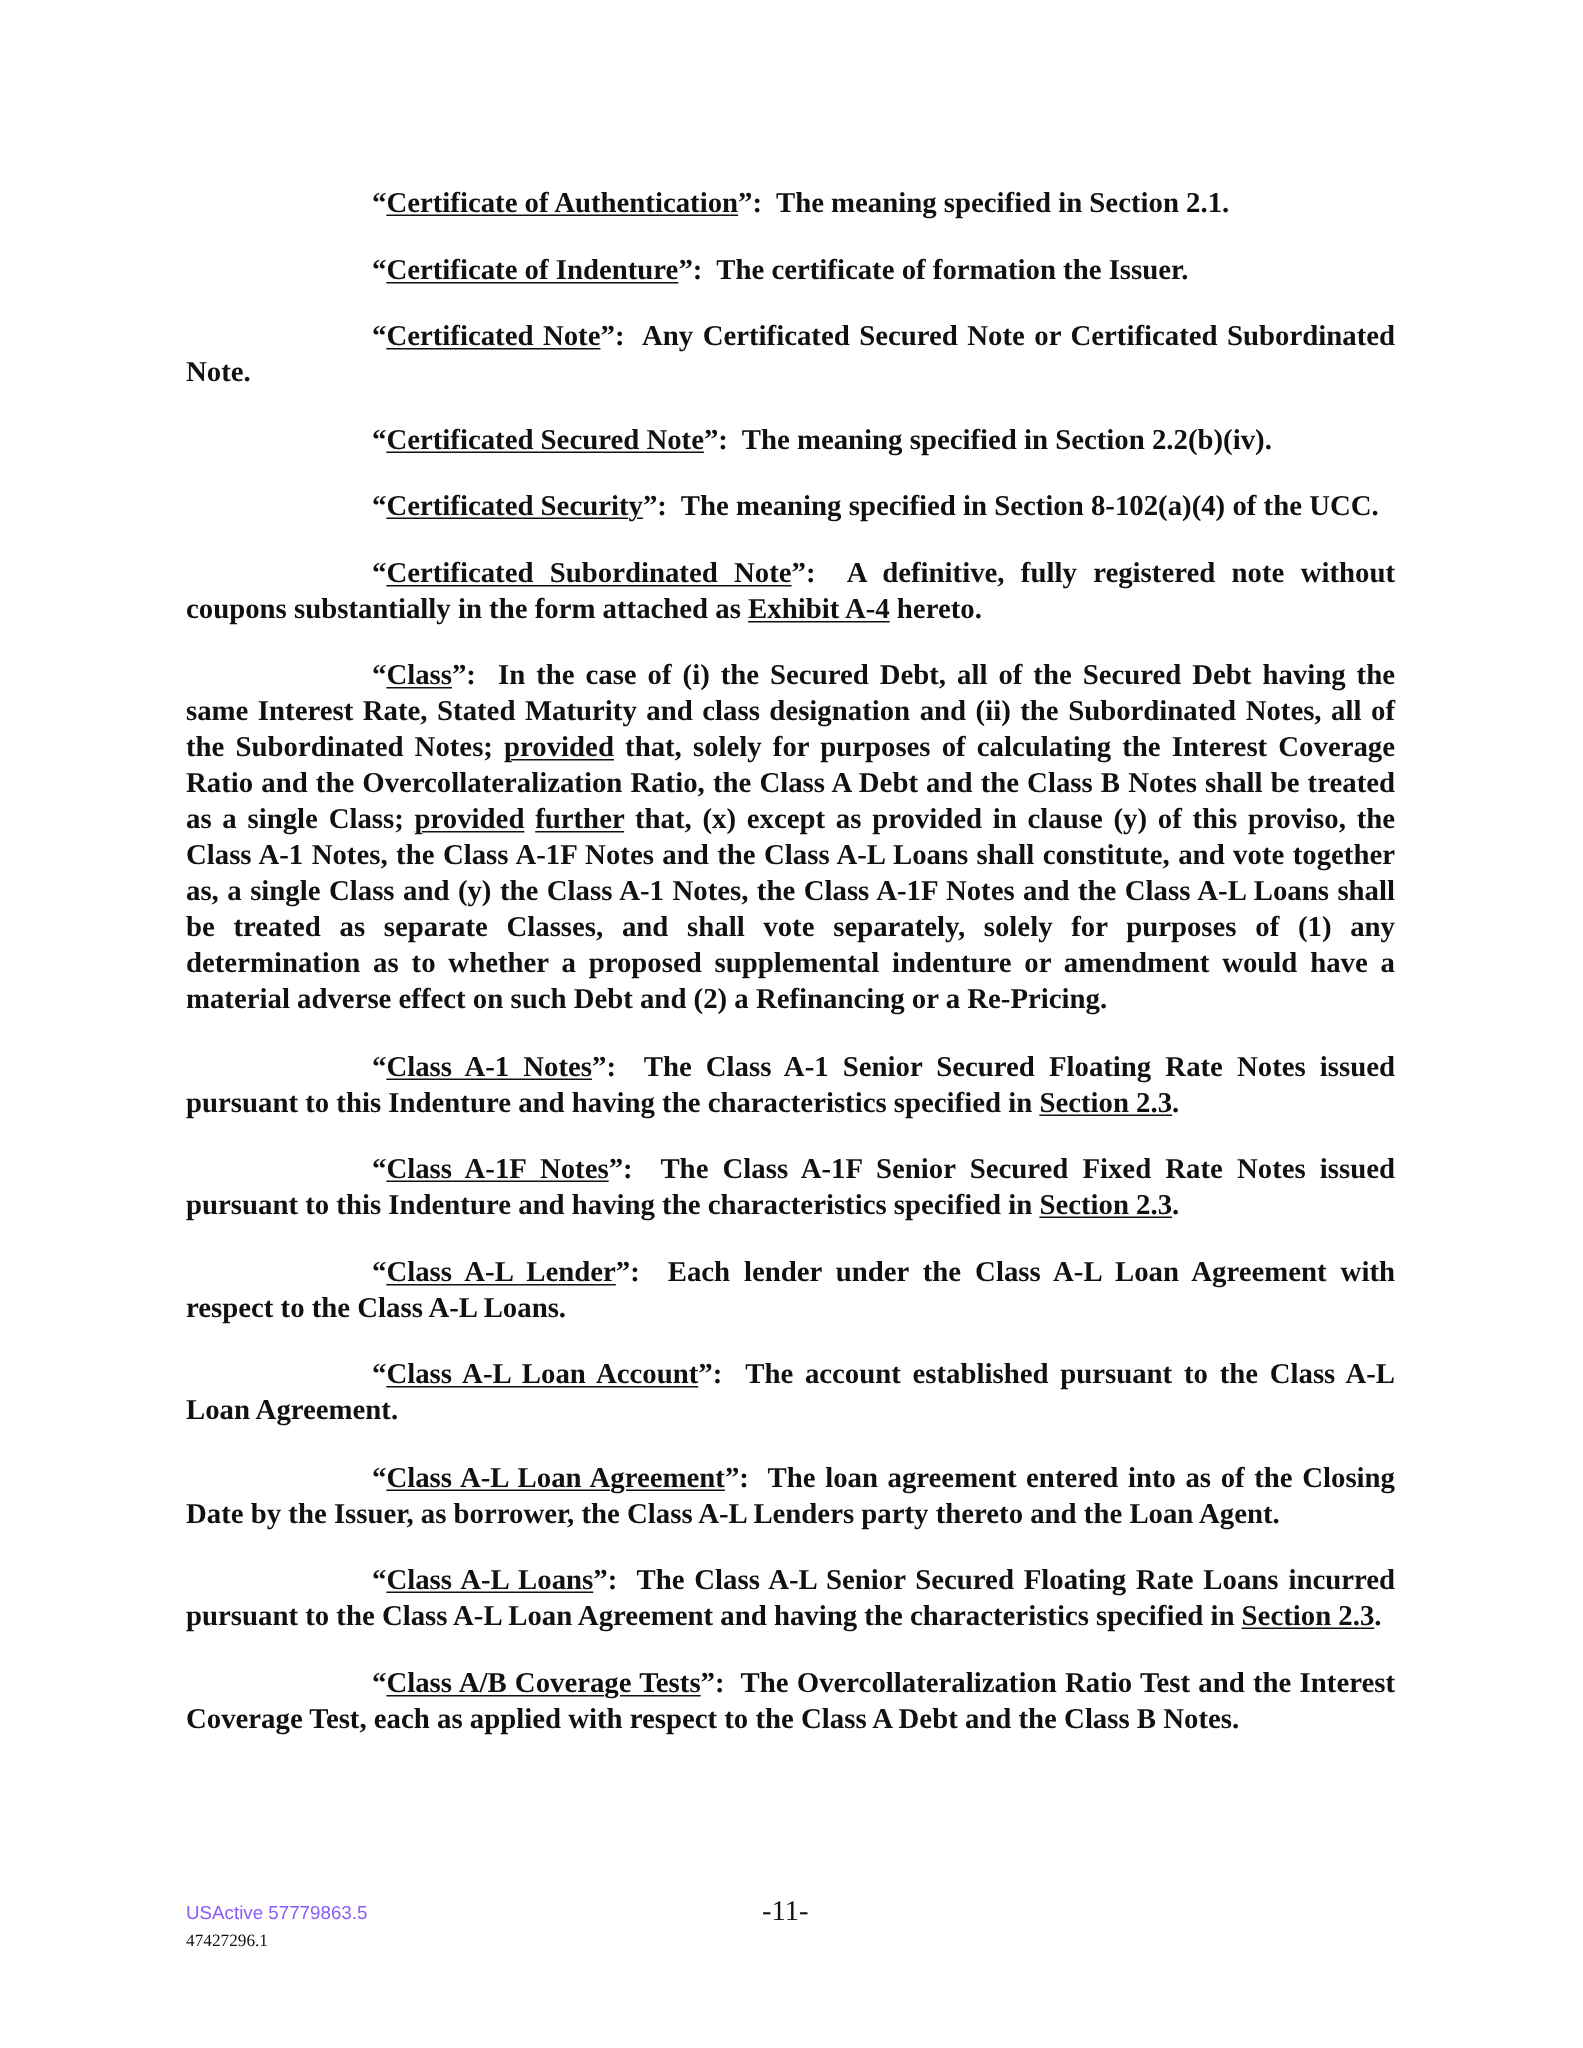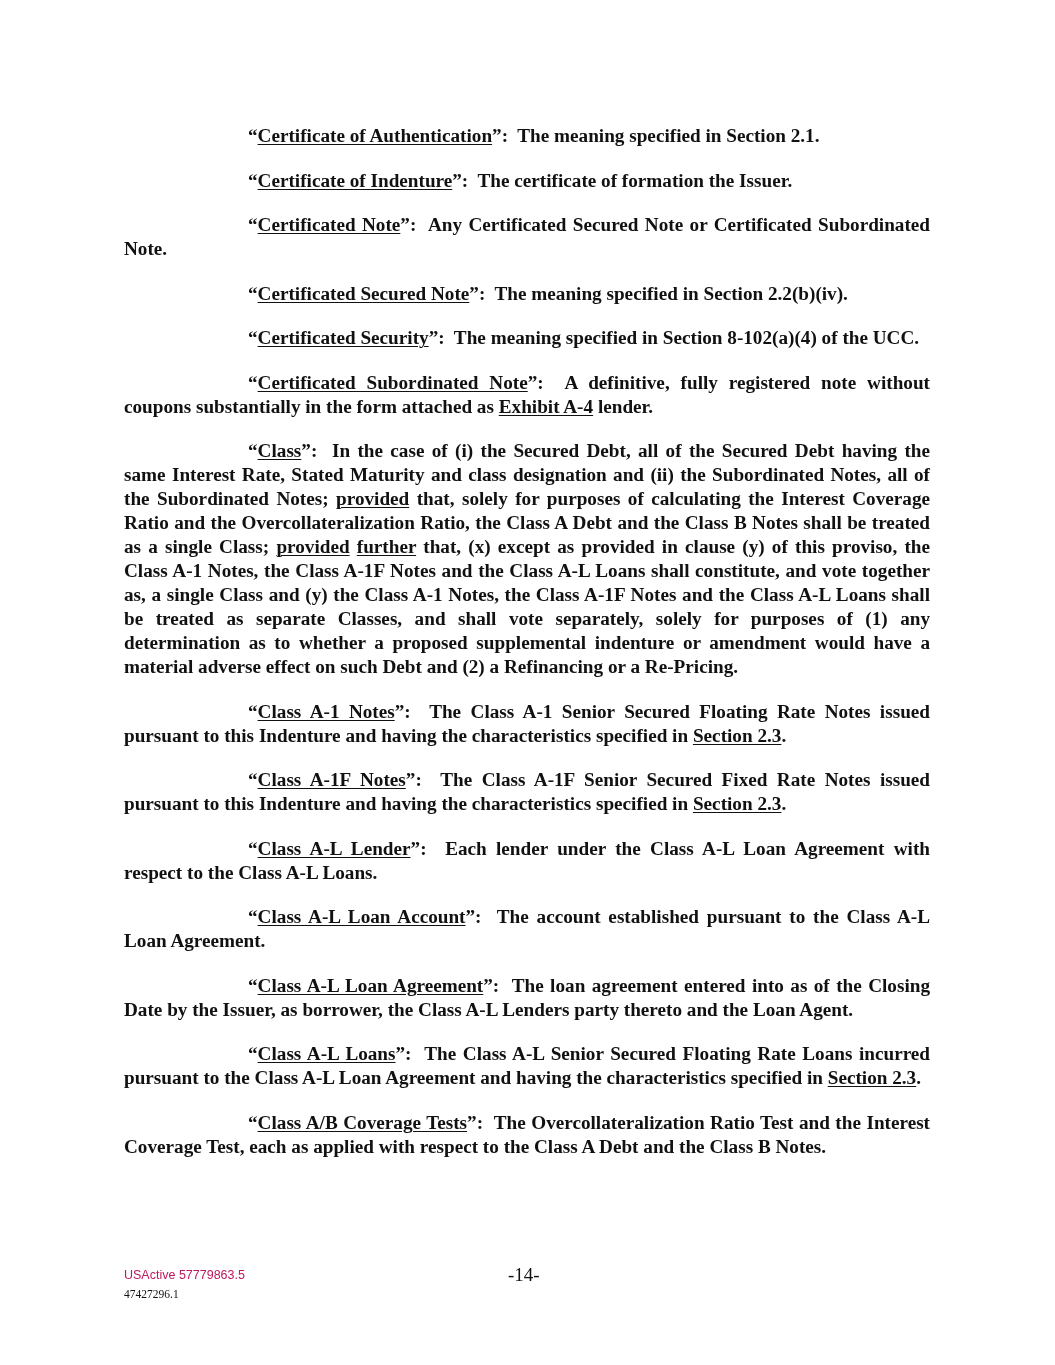--- a/index.html
+++ b/index.html
@@ -33,21 +33,21 @@
       text-decoration: underline;
       text-underline-offset: 2px;
       text-decoration-thickness: 1px;
     }
     .footer-id {
       position: absolute;
       left: 124px;
       top: 1268px;
       font-family: "Liberation Sans", "DejaVu Sans", sans-serif;
       font-size: 12.5px;
-      color: #be185d;
+      color: #8b5cf6;
     }
     .footer-id2 {
       position: absolute;
       left: 124px;
       top: 1288px;
       font-family: "Liberation Serif", "DejaVu Serif", serif;
       font-size: 11.5px;
       color: #111;
     }
     .page-num {
@@ -61,26 +61,26 @@
   </style>
 </head>
 <body>
 
 <div class="page" id="defs">
     <p class="def">“<span class="u">Certificate of Authentication</span>”:&nbsp; <span>The meaning specified in Section 2.1.</span></p>
     <p class="def">“<span class="u">Certificate of Indenture</span>”:&nbsp; <span>The certificate of formation the Issuer.</span></p>
     <p class="def">“<span class="u">Certificated Note</span>”:&nbsp; <span>Any Certificated Secured Note or Certificated Subordinated Note.</span></p>
     <p class="def">“<span class="u">Certificated Secured Note</span>”:&nbsp; <span>The meaning specified in Section 2.2(b)(iv).</span></p>
     <p class="def">“<span class="u">Certificated Security</span>”:&nbsp; <span>The meaning specified in Section 8-102(a)(4) of the UCC.</span></p>
-    <p class="def">“<span class="u">Certificated Subordinated Note</span>”:&nbsp; <span>A definitive, fully registered note without coupons substantially in the form attached as </span><span class="u">Exhibit A-4</span><span> lender.</span></p>
+    <p class="def">“<span class="u">Certificated Subordinated Note</span>”:&nbsp; <span>A definitive, fully registered note without coupons substantially in the form attached as </span><span class="u">Exhibit A-4</span><span> hereto.</span></p>
     <p class="def">“<span class="u">Class</span>”:&nbsp; <span>In the case of (i) the Secured Debt, all of the Secured Debt having the same Interest Rate, Stated Maturity and class designation and (ii) the Subordinated Notes, all of the Subordinated Notes; </span><span class="u">provided</span><span> that, solely for purposes of calculating the Interest Coverage Ratio and the Overcollateralization Ratio, the Class A Debt and the Class B Notes shall be treated as a single Class; </span><span class="u">provided</span><span> </span><span class="u">further</span><span> that, (x) except as provided in clause (y) of this proviso, the Class A-1 Notes, the Class A-1F Notes and the Class A-L Loans shall constitute, and vote together as, a single Class and (y) the Class A-1 Notes, the Class A-1F Notes and the Class A-L Loans shall be treated as separate Classes, and shall vote separately, solely for purposes of (1) any determination as to whether a proposed supplemental indenture or amendment would have a material adverse effect on such Debt and (2) a Refinancing or a Re-Pricing.</span></p>
     <p class="def">“<span class="u">Class A-1 Notes</span>”:&nbsp; <span>The Class A-1 Senior Secured Floating Rate Notes issued pursuant to this Indenture and having the characteristics specified in </span><span class="u">Section 2.3</span><span>.</span></p>
     <p class="def">“<span class="u">Class A-1F Notes</span>”:&nbsp; <span>The Class A-1F Senior Secured Fixed Rate Notes issued pursuant to this Indenture and having the characteristics specified in </span><span class="u">Section 2.3</span><span>.</span></p>
     <p class="def">“<span class="u">Class A-L Lender</span>”:&nbsp; <span>Each lender under the Class A-L Loan Agreement with respect to the Class A-L Loans.</span></p>
     <p class="def">“<span class="u">Class A-L Loan Account</span>”:&nbsp; <span>The account established pursuant to the Class A-L Loan Agreement.</span></p>
     <p class="def">“<span class="u">Class A-L Loan Agreement</span>”:&nbsp; <span>The loan agreement entered into as of the Closing Date by the Issuer, as borrower, the Class A-L Lenders party thereto and the Loan Agent.</span></p>
     <p class="def">“<span class="u">Class A-L Loans</span>”:&nbsp; <span>The Class A-L Senior Secured Floating Rate Loans incurred pursuant to the Class A-L Loan Agreement and having the characteristics specified in </span><span class="u">Section 2.3</span><span>.</span></p>
     <p class="def">“<span class="u">Class A/B Coverage Tests</span>”:&nbsp; <span>The Overcollateralization Ratio Test and the Interest Coverage Test, each as applied with respect to the Class A Debt and the Class B Notes.</span></p>
   </div>
 
 <div class="footer-id">USActive 57779863.5</div>
 <div class="footer-id2">47427296.1</div>
-<div class="page-num">-14-</div>
+<div class="page-num">-11-</div>
 
 </body></html>

